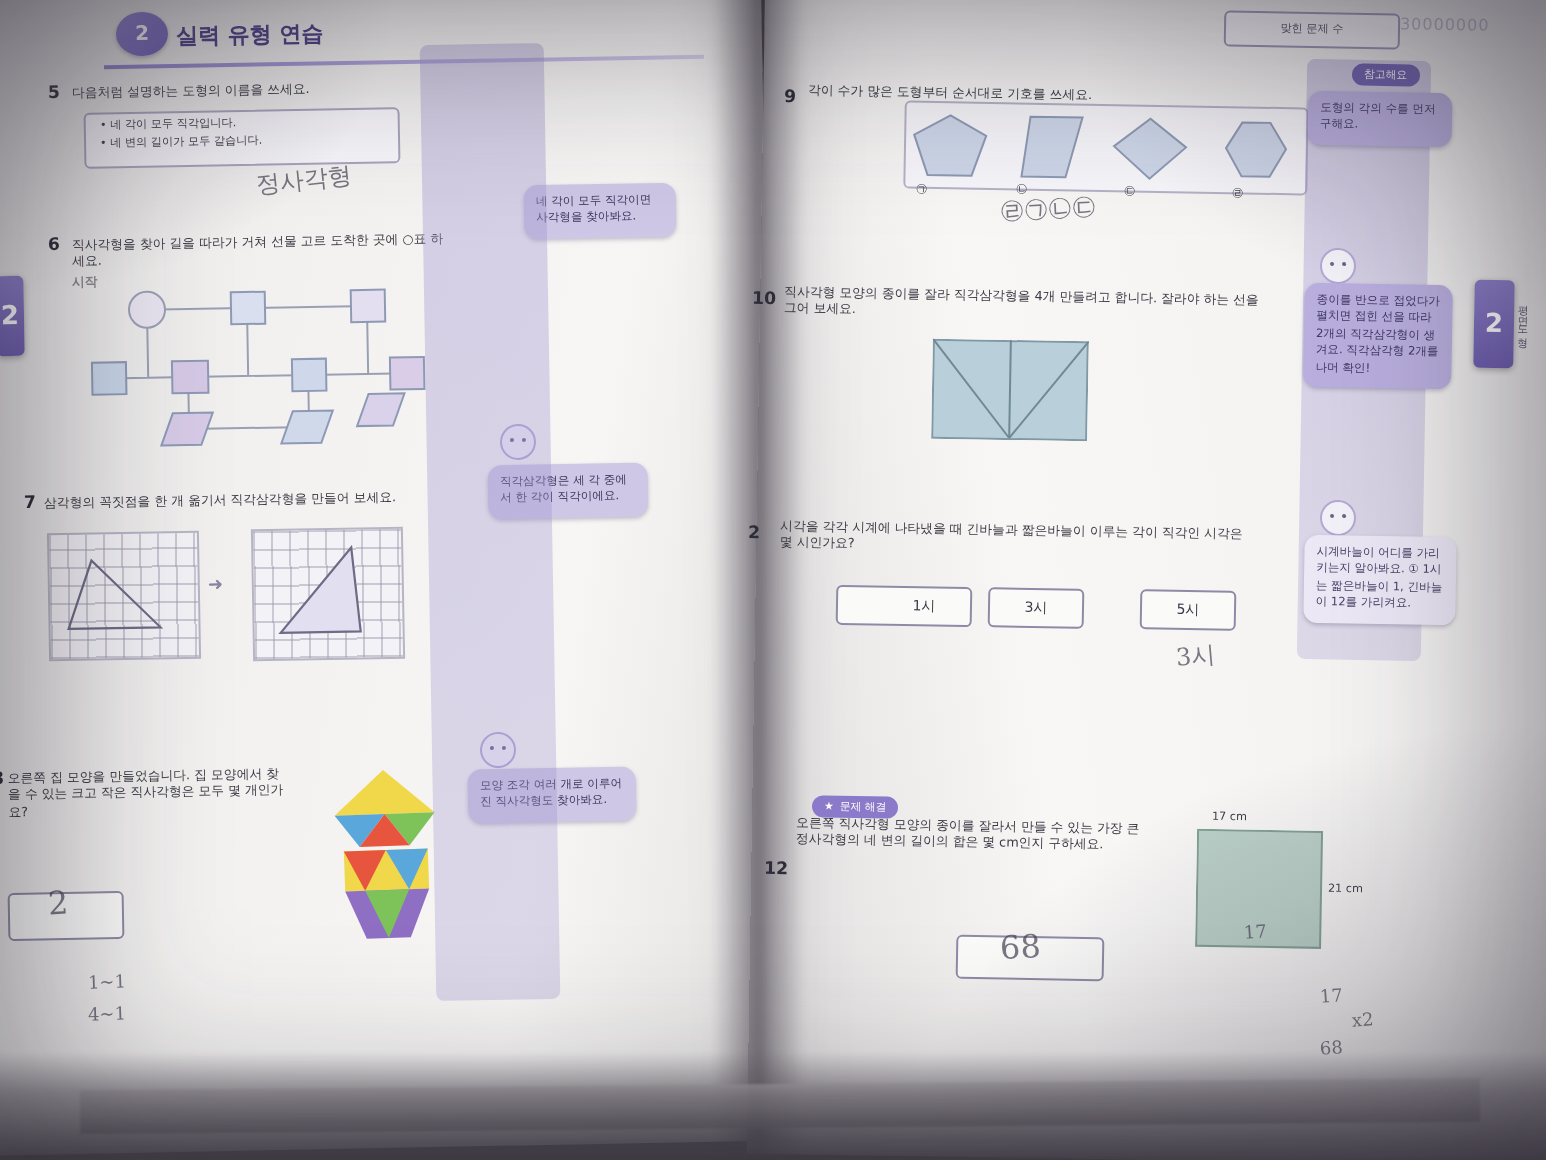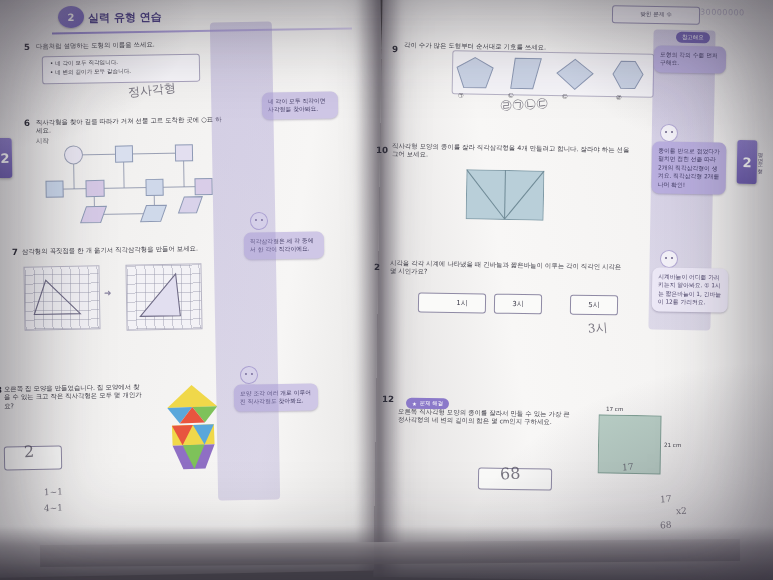--- a/index.html
+++ b/index.html
@@ -267,21 +267,21 @@
 
   <div class="answerbox" style="left:418px;top:293px;width:46px;height:18px;transform:rotate(1deg);padding-left:20px;">1시</div>
   <div class="answerbox" style="left:494px;top:294px;width:46px;height:18px;transform:rotate(1deg);">3시</div>
   <div class="answerbox" style="left:570px;top:295px;width:46px;height:18px;transform:rotate(1deg);">5시</div>
   <div class="hand mid kor" style="left:588px;top:320px;transform:rotate(-5deg);">3시</div>
 
   <div class="pillbadge" style="left:406px;top:398px;transform:rotate(1deg);">
     <span>★</span>
     <span class="kor">문제 해결</span>
   </div>
-  <div class="qnum small" style="left:382px;top:394px;transform:rotate(1deg);">12</div>
+  <div class="qnum small" style="left:382px;top:430px;transform:rotate(1deg);">12</div>
   <div class="t sm kor" style="left:398px;top:409px;width:180px;transform:rotate(1deg);">오른쪽 직사각형 모양의 종이를 잘라서 만들 수 있는 가장 큰 정사각형의 네 변의 길이의 합은 몇 cm인지 구하세요.</div>
 
   <div class="fig" style="left:598px;top:415px;width:74px;height:62px;transform:rotate(1deg);">
     <svg width="74" height="62" viewBox="0 0 74 62">
       <rect x="0.5" y="0.5" width="62" height="58" fill="#b9cfc6" stroke="#7f9f94"></rect>
     </svg>
   </div>
   <div class="t tiny kor" style="left:606px;top:406px;transform:rotate(1deg);">17 cm</div>
   <div class="t tiny kor" style="left:664px;top:442px;transform:rotate(1deg);">21 cm</div>
   <div class="hand sm" style="left:622px;top:462px;transform:rotate(-4deg);">17</div>

